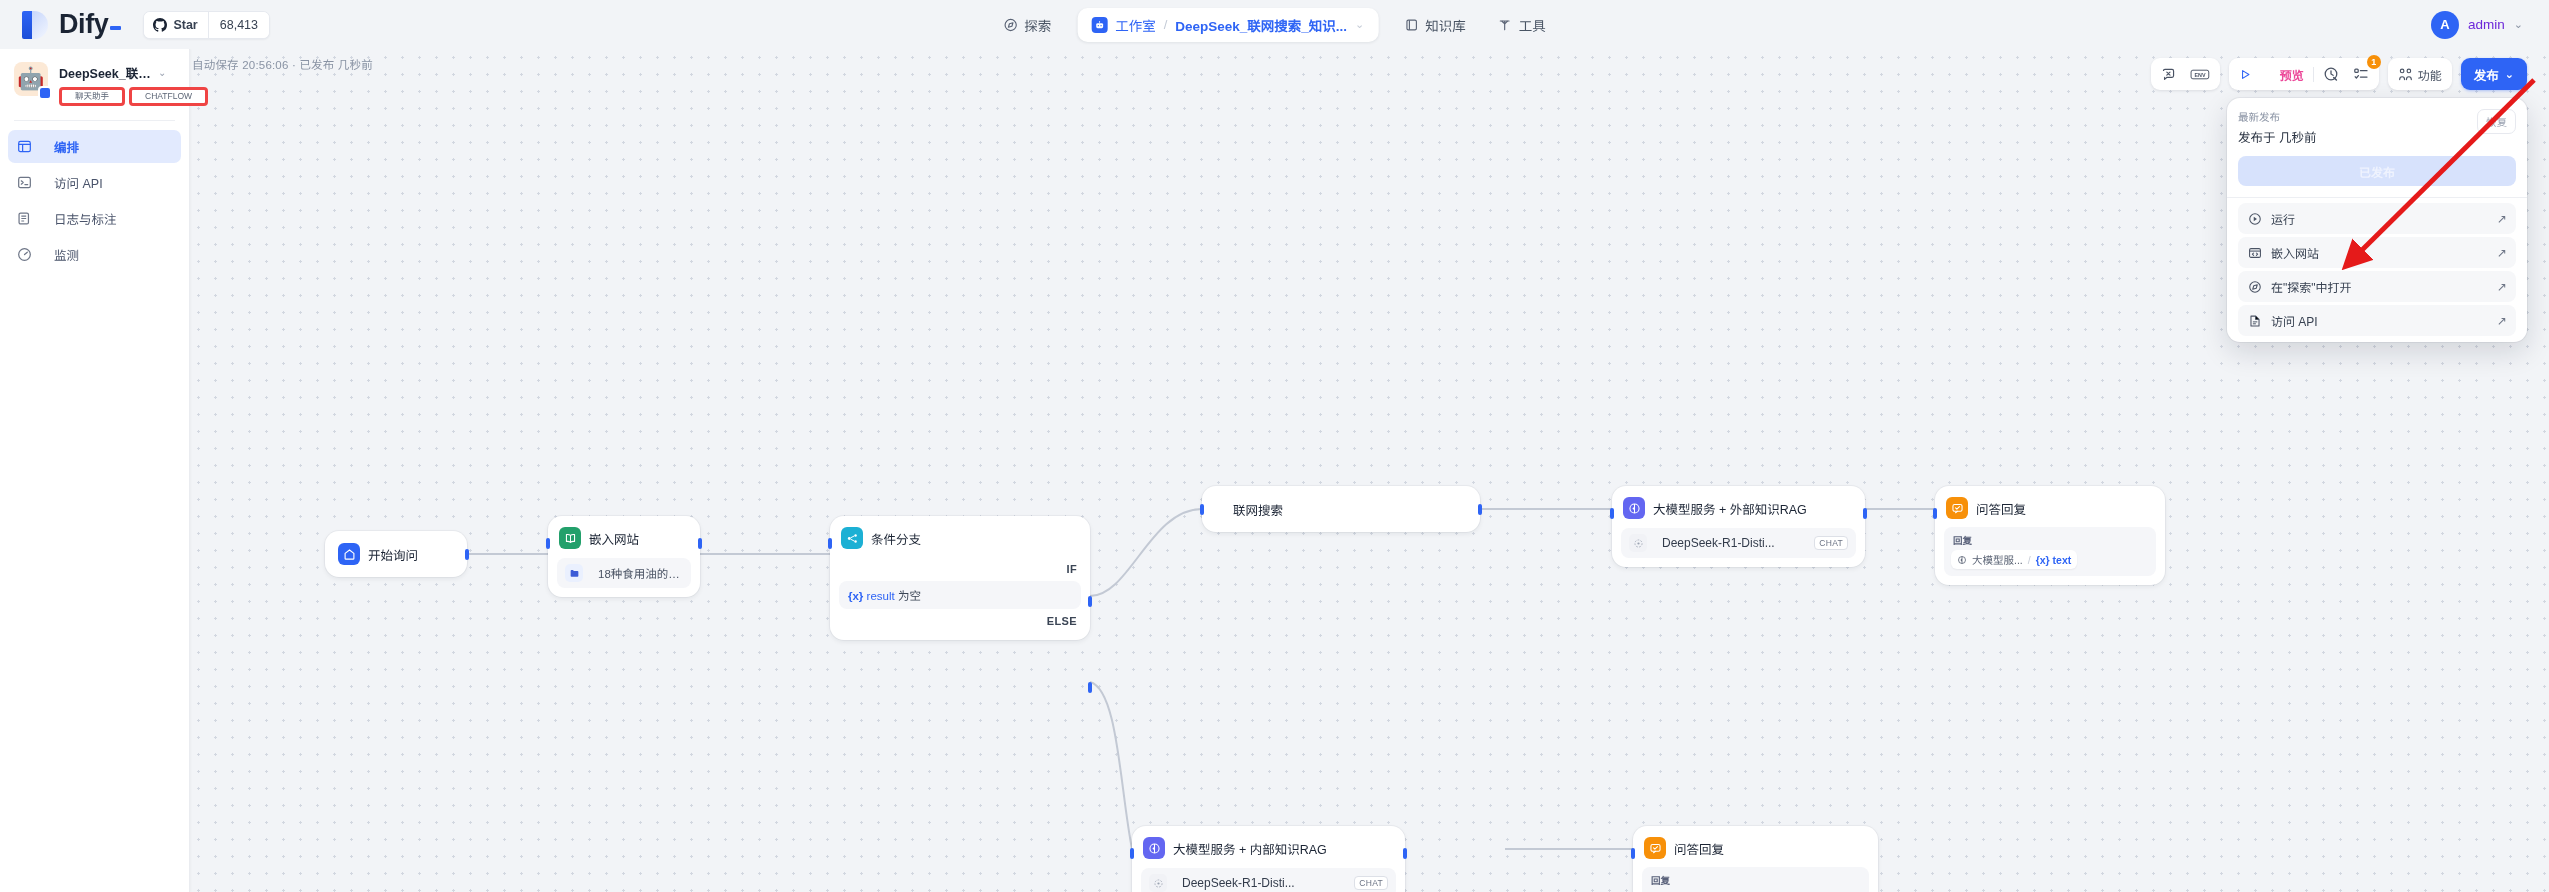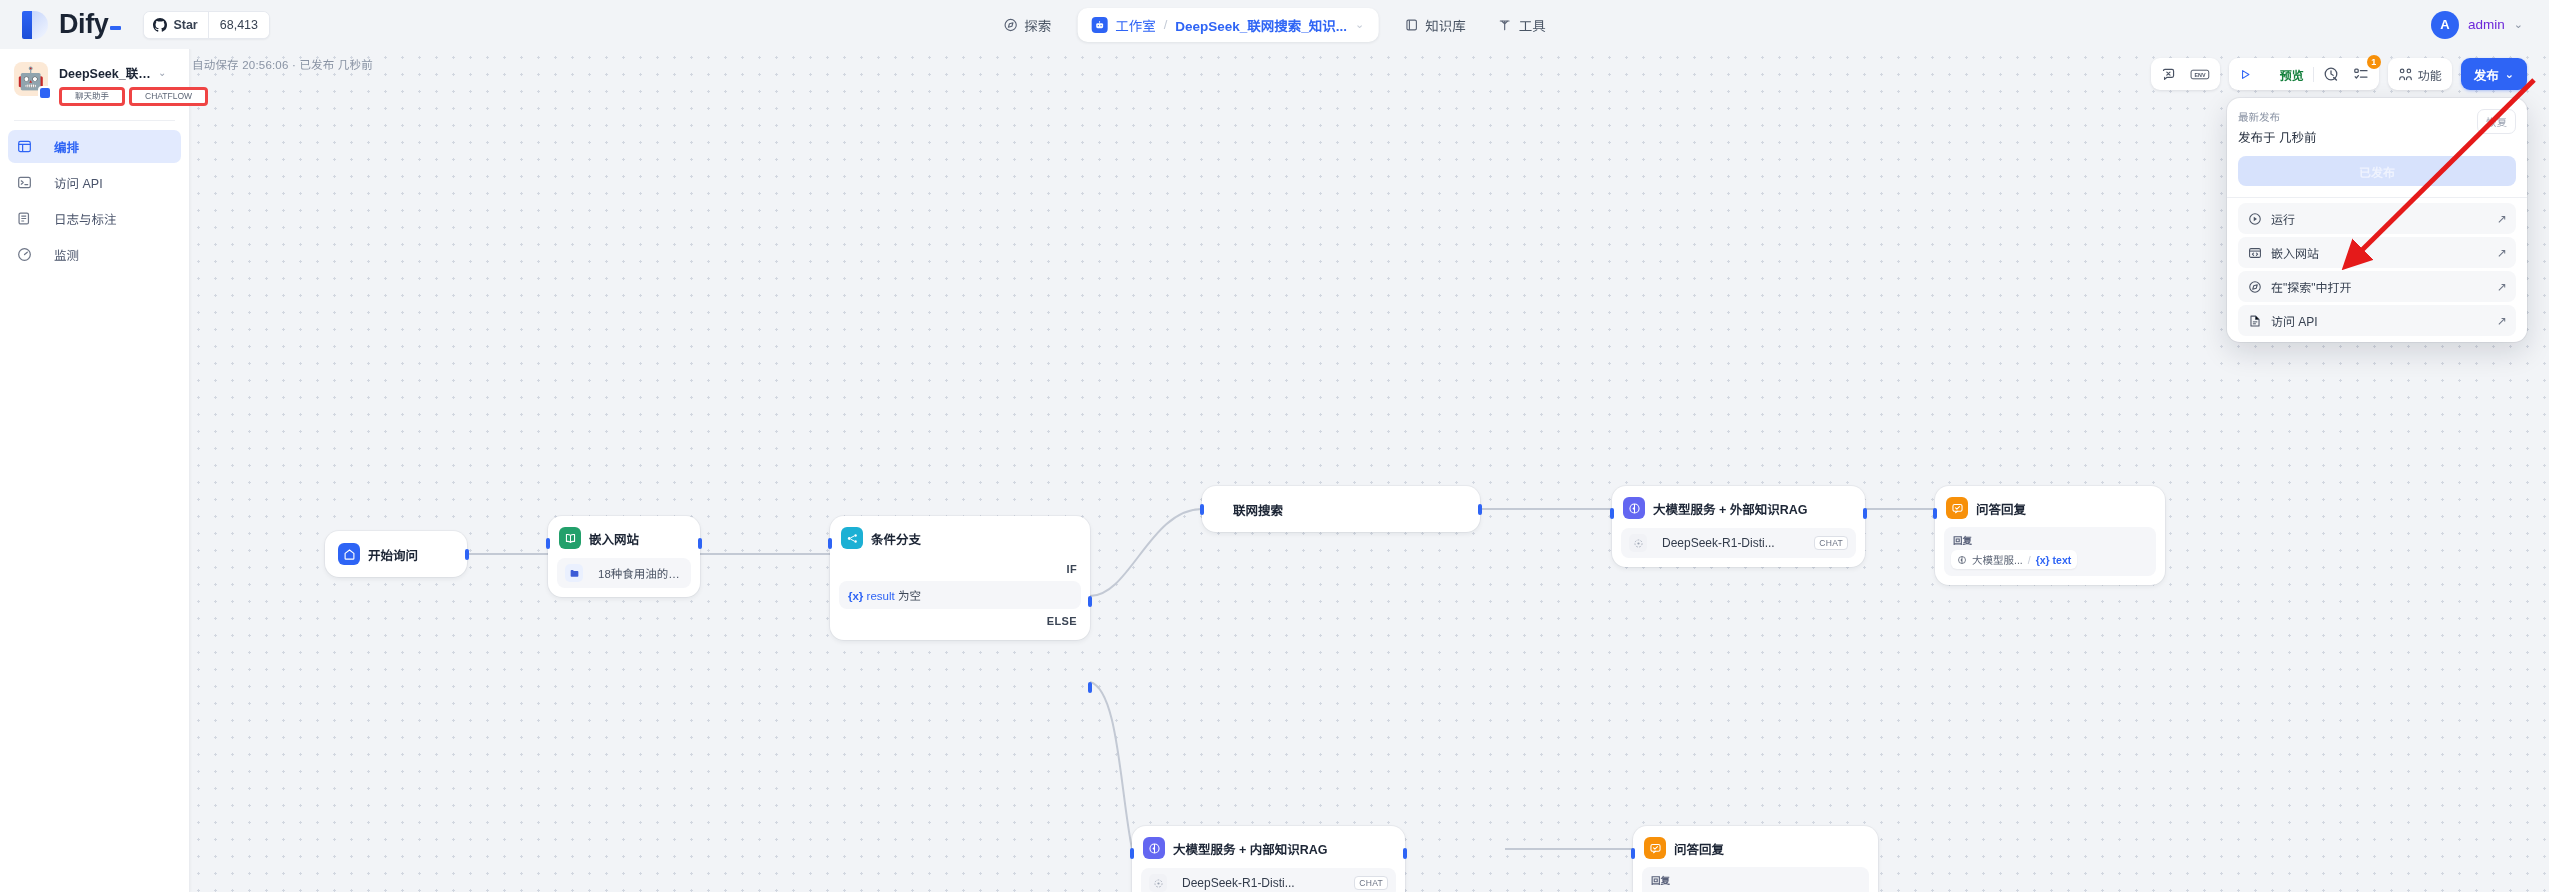--- a/index.html
+++ b/index.html
@@ -146,21 +146,21 @@
 
   
   .node {
     position: absolute; background:#fff; border-radius: 14px;
     box-shadow: 0 2px 5px rgba(16,24,40,0.07), 0 0 0 1px rgba(16,24,40,0.04);
     padding: 9px;
   }
   .node-head { display:flex; align-items:center; gap: 8px; padding: 2px 2px 0 2px; }
   .node-ic { width:22px; height:22px; border-radius: 6px; flex:none;
     display:flex; align-items:center; justify-content:center; }
-  .node-title { font-size: 12.5px; font-weight: 700; color: #1B2434; white-space: nowrap; }
+  .node-title { font-size: 12.5px; font-weight: 400; color: #1B2434; white-space: nowrap; }
   .node-sub {
     margin-top: 9px; background:#F5F6F9; border-radius: 8px;
     padding: 6px 8px; display:flex; align-items:center; gap: 15px;
   }
   .sub-ic { width:18px;height:18px;border-radius:5px;background:#EAF0FE;
     display:flex;align-items:center;justify-content:center;flex:none; }
   .sub-text { font-size: 11.5px; color:#4A5364; white-space:nowrap; overflow:hidden;
     text-overflow: ellipsis; }
   .chat-badge {
     font-size: 8.5px; color:#6B7384; border:1px solid #DDE0E7; background:#fff;
@@ -196,21 +196,21 @@
   .toolbar { position:absolute; right:22px; top:58px; display:flex; align-items:center; gap:9px; z-index:70; }
   .tb-group {
     display:flex; align-items:center; background:#fff; border-radius:9px;
     box-shadow: 0 1px 3px rgba(16,24,40,.10); height:32px; padding: 0 3px;
   }
   .tb-btn {
     height: 26px; min-width: 26px; border-radius:6px; display:flex; align-items:center;
     justify-content:center; gap:5px; padding: 0 7px; cursor:pointer; position:relative;
     font-size: 12px; color:#4A5364;
   }
-  .tb-btn.accent { color:#15803d; font-weight:600;gap:28px; }
+  .tb-btn.accent { color:#ec4899; font-weight:600;gap:28px; }
   .tb-sep { width:1px; height:15px; background:#E6E8EE; margin:0 2px; }
   .badge1 {
     position:absolute; top:-6px; right:-5px; width:14px; height:14px; border-radius:50%;
     background:#F79009; color:#fff; font-size:9px; font-weight:700;
     display:flex; align-items:center; justify-content:center;
   }
   .btn-publish {
     display:flex; align-items:center; gap:6px; height:32px; padding: 0 13px;
     background:#2E64F5; color:#fff; border-radius:9px; font-size:12.5px; font-weight:600;
     cursor:pointer; box-shadow: 0 1px 3px rgba(46,100,245,.35);

